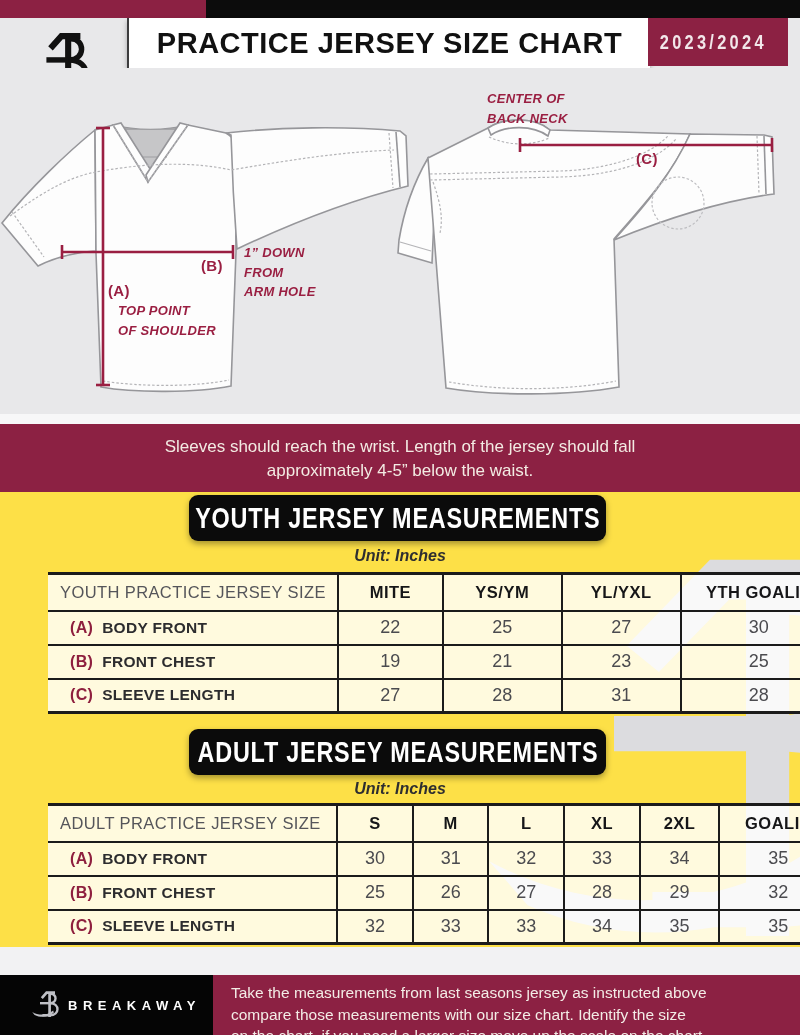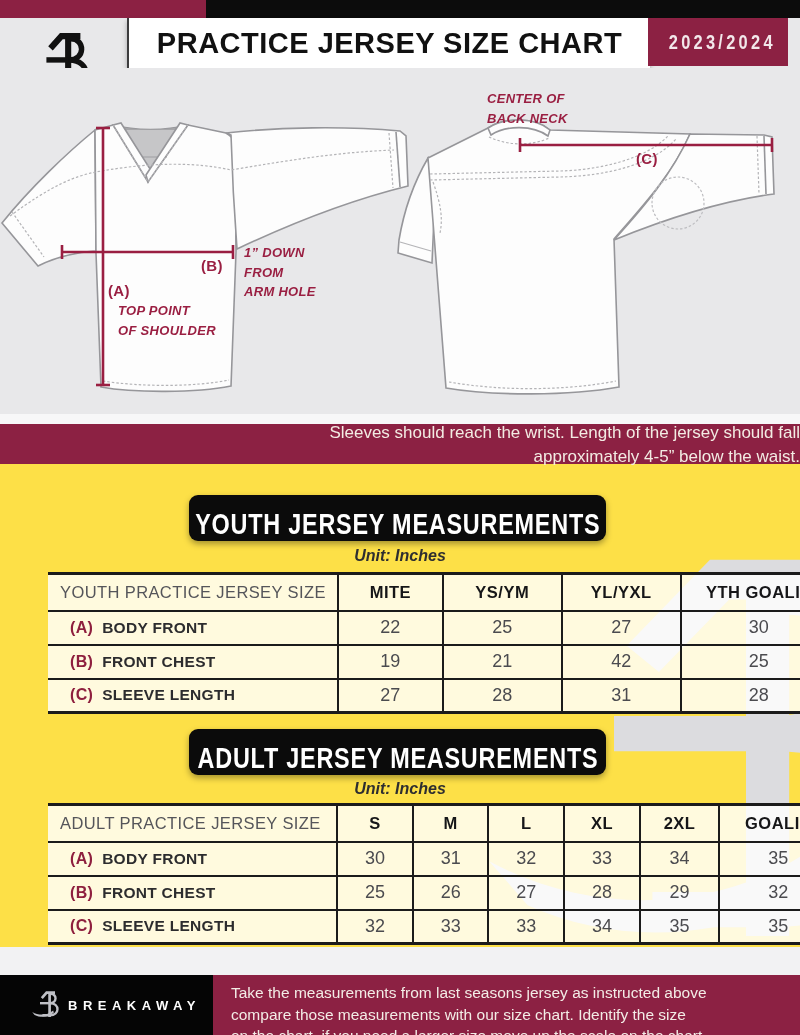--- a/index.html
+++ b/index.html
@@ -7,39 +7,39 @@
   .page{position:relative;width:800px;height:1035px;overflow:hidden;background:#fde047;}
   .abs{position:absolute;}
 
   
   .topbar-black{left:0;top:0;width:800px;height:18px;background:#0c0c0c;}
   .topbar-maroon{left:0;top:0;width:206px;height:19px;background:#8c2143;}
   .header-band{left:0;top:18px;width:800px;height:50px;background:#e8e8ea;}
   .title-box{left:127px;top:18px;width:521px;height:50px;background:#fff;border-left:2px solid #3c3c3e;
              box-shadow:0 3px 5px rgba(0,0,0,.28);display:flex;align-items:center;justify-content:center;}
   .title-box span{font-size:29px;font-weight:800;color:#111;letter-spacing:.5px;white-space:nowrap;}
-  .year-box{left:648px;top:18px;width:140px;height:48px;background:#8c2143;display:flex;align-items:center;justify-content:flex-end;}
+  .year-box{left:648px;top:18px;width:140px;height:48px;background:#8c2143;display:flex;align-items:center;justify-content:flex-start;}
   .year-box span{color:#f2e7ea;font-weight:700;font-size:20px;letter-spacing:4px;transform:scaleX(.82);white-space:nowrap;}
   .header-logo{left:26px;top:28px;width:68px;height:72px;color:#111;}
 
   
   .diagram-area{left:0;top:68px;width:800px;height:346px;background:#e8e8ea;}
   .diagram-svg{left:0;top:90px;width:800px;height:330px;}
   .ann{color:#9a1f42;white-space:nowrap;line-height:19.5px;font-size:13px;font-style:italic;font-weight:600;letter-spacing:.3px;}
   .ann-letter{color:#9a1f42;font-weight:800;font-size:15px;font-style:normal;}
   .white-strip{left:0;top:414px;width:800px;height:10px;background:#f7f7f8;}
 
   
-  .banner{left:0;top:424px;width:800px;height:40px;background:#8c2143;display:flex;flex-direction:column;
-          align-items:flex-end;justify-content:center;gap:1px;}
+  .banner{left:0;top:424px;width:800px;height:68px;background:#8c2143;display:flex;flex-direction:column;
+          align-items:center;justify-content:center;gap:1px;}
   .banner div{color:#f3ebe3;font-size:17px;line-height:23px;}
 
   
   .bar-title{left:189px;width:417px;height:46px;background:#0b0b0b;border-radius:9px;
-             box-shadow:0 3px 6px rgba(0,0,0,.35);display:flex;align-items:flex-end;justify-content:center;z-index:2;}
+             box-shadow:0 3px 6px rgba(0,0,0,.35);display:flex;align-items:center;justify-content:center;z-index:2;}
   .bar-title span{color:#fff;font-size:30px;font-weight:700;letter-spacing:1px;transform:scaleX(.78);white-space:nowrap;}
   .unit{width:800px;text-align:center;font-style:italic;font-weight:700;font-size:16px;color:#2e2e30;z-index:2;}
 
   
   .size-table{border-collapse:collapse;width:788px;table-layout:fixed;z-index:2;position:absolute;left:48px;}
   .size-table{border-top:3px solid #1b1b1b;border-bottom:3px solid #1b1b1b;}
   .size-table thead tr{border-bottom:2.5px solid #1b1b1b;height:37px;}
   .size-table tbody tr{height:34px;}
   .size-table tbody tr + tr{border-top:2.5px solid #1b1b1b;}
   .size-table th,.size-table td{background:rgba(255,255,255,.82);text-align:center;padding:0;}
@@ -212,21 +212,21 @@
         <td class="first"><span class="row-letter">(A)</span><span>BODY FRONT</span></td>
         <td>22</td>
         <td>25</td>
         <td>27</td>
         <td>30</td>
       </tr>
       <tr>
         <td class="first"><span class="row-letter">(B)</span><span>FRONT CHEST</span></td>
         <td>19</td>
         <td>21</td>
-        <td>42</td>
+        <td>23</td>
         <td>25</td>
       </tr>
       <tr>
         <td class="first"><span class="row-letter">(C)</span><span>SLEEVE LENGTH</span></td>
         <td>27</td>
         <td>28</td>
         <td>31</td>
         <td>28</td>
       </tr>
     </tbody>

